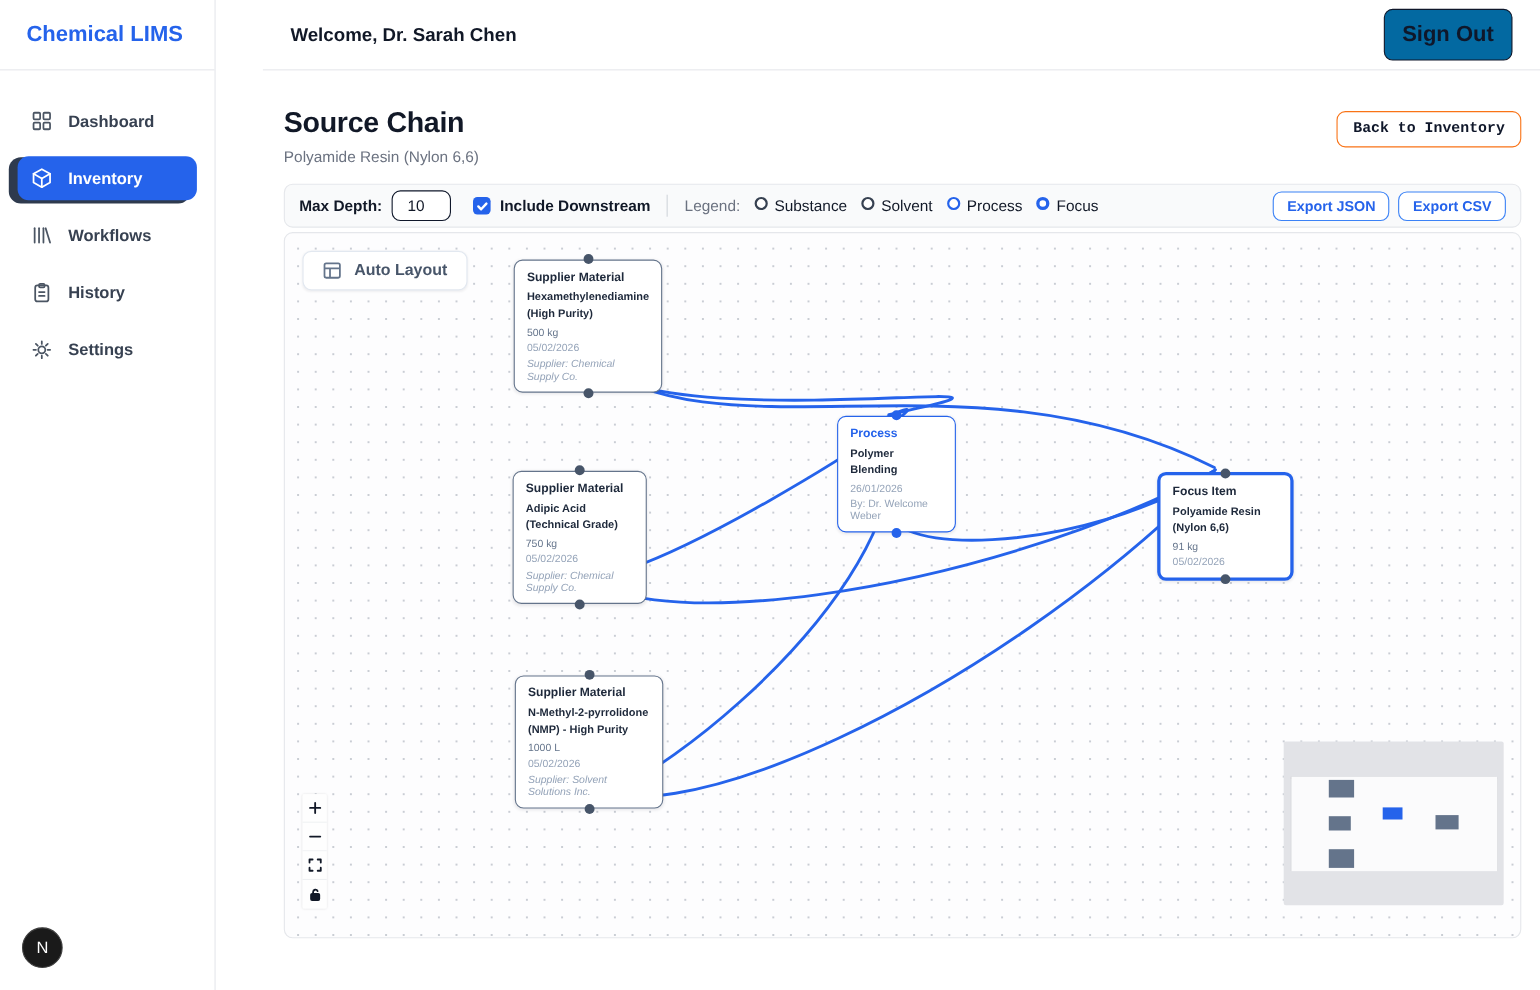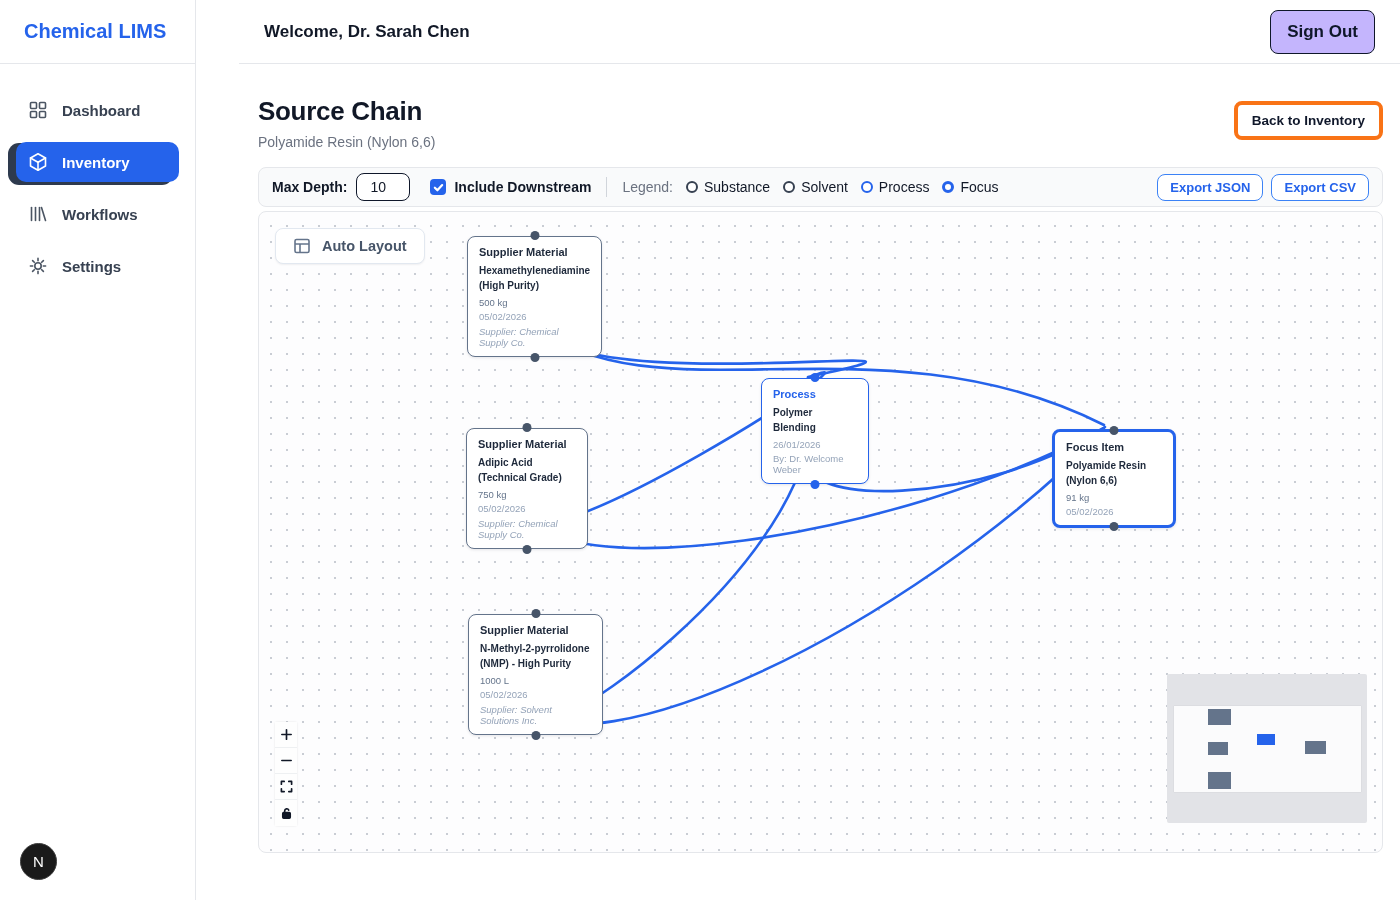--- a/index.html
+++ b/index.html
@@ -17,48 +17,48 @@
   .nav-item svg { width:20px; height:20px; stroke:#4b5563; stroke-width:1.6; fill:none;
     stroke-linecap:round; stroke-linejoin:round; flex:0 0 auto; }
   .nav-item.active { background:#2563eb; color:#fff; box-shadow:-7px 2px 0 1px #2e3a4e; }
   .nav-item.active svg { stroke:#fff; }
 
   
   .header { position:absolute; left:239px; right:0; top:0; height:64px; background:#fff;
     border-bottom:1px solid #e5e7eb; display:flex; align-items:center;
     justify-content:space-between; padding:0 25px; z-index:10; }
   .welcome { font-size:17px; font-weight:600; color:#111827; }
-  .btn-dark-outline { background:#c4b5fd; border:1px solid #0f172a; border-radius:8px;
-    font-size:17px; font-weight:600; color:#0f172a; padding:11px 16px; cursor:pointer;
+  .btn-dark-outline { background:#0369a1; border:1px solid #0f172a; border-radius:8px;
+    font-size:20px; font-weight:600; color:#0f172a; padding:11px 16px; cursor:pointer;
     font-family:inherit; }
 
   
   .main { position:absolute; left:239px; right:0; top:64px; bottom:0; background:#fff;
     padding:32px 17px 0 19px; }
   .page-head { display:flex; justify-content:space-between; align-items:flex-start; }
   .page-title { font-size:26px; font-weight:700; color:#111827; letter-spacing:-0.3px; }
   .page-subtitle { font-size:14px; color:#6b7280; margin-top:7px; }
-  .btn-back { background:#fff; border:4px solid #f97316; border-radius:8px; font-size:13.5px;
-    font-weight:600; color:#0f172a; padding:8px 14px; margin-top:5px; cursor:pointer; font-family:Liberation Sans, sans-serif; }
+  .btn-back { background:#fff; border:1px solid #f97316; border-radius:8px; font-size:13.5px;
+    font-weight:600; color:#0f172a; padding:8px 14px; margin-top:5px; cursor:pointer; font-family:Liberation Mono, monospace; }
 
   
   .toolbar { margin-top:17px; height:40px; background:#f9fafb; border:1px solid #e5e7eb;
     border-radius:8px; display:flex; align-items:center; padding:0 13px; }
   .tb-label { font-size:14px; font-weight:700; color:#111827; }
   .depth-input { width:54px; height:28px; margin-left:9px; border:1px solid #0f172a;
     border-radius:8px; background:#fff; font-size:14px; color:#111827; padding-left:13px;
     font-family:inherit; }
   .cb-wrap { display:flex; align-items:center; gap:8px; margin-left:20px; }
   .checkbox { width:16px; height:16px; border-radius:4px; background:#2563eb; display:flex;
     align-items:center; justify-content:center; cursor:pointer; }
   .checkbox svg { width:11px; height:11px; stroke:#fff; stroke-width:2.4; fill:none;
     stroke-linecap:round; stroke-linejoin:round; }
   .tb-divider { width:1px; height:20px; background:#d1d5db; margin:0 15px; }
   .legend-label { font-size:14px; color:#6b7280; }
-  .legend-item { display:flex; align-items:center; gap:6px; margin-left:13px; font-size:14px;
+  .legend-item { display:flex; align-items:flex-start; gap:6px; margin-left:13px; font-size:14px;
     color:#111827; }
   .lg-dot { width:12px; height:12px; border-radius:50%; background:#fff; }
   .lg-substance,.lg-supplier { border:2px solid #374151; }
   .lg-process { border:2px solid #2563eb; }
   .lg-focus { border:3px solid #2563eb; }
   .tb-right { margin-left:auto; display:flex; gap:8px; }
   .btn-blue-outline { background:#fff; border:1px solid #3b82f6; color:#2563eb; border-radius:8px;
     font-size:13px; font-weight:600; padding:5px 12px; cursor:pointer; font-family:inherit; }
 
   
@@ -144,20 +144,29 @@
       <svg viewBox="0 0 20 20">
           <path d="M3.5 3.5v13"></path>
           <path d="M7.5 3.5v13"></path>
           <path d="M11.5 3.5v13"></path>
           <path d="M13.5 3.5l4 13"></path>
         </svg>
       <span>Workflows</span>
     </div>
     <div class="nav-item">
       <svg viewBox="0 0 20 20">
+          <rect x="4" y="3.5" width="12" height="14.5" rx="2"></rect>
+          <rect x="7.5" y="2" width="5" height="3.2" rx="1"></rect>
+          <path d="M7.5 9.5h5"></path>
+          <path d="M7.5 13h5"></path>
+        </svg>
+      <span>History</span>
+    </div>
+    <div class="nav-item">
+      <svg viewBox="0 0 20 20">
           <circle cx="10" cy="10" r="3.2"></circle>
           <path d="M10 2.4v2.3M10 15.3v2.3M2.4 10h2.3M15.3 10h2.3M4.6 4.6l1.7 1.7M13.7 13.7l1.7 1.7M15.4 4.6l-1.7 1.7M6.3 13.7l-1.7 1.7"></path>
         </svg>
       <span>Settings</span>
     </div>
   </nav>
 </aside>
 
 <header class="header">
   <div class="welcome">Welcome, Dr. Sarah Chen</div>

